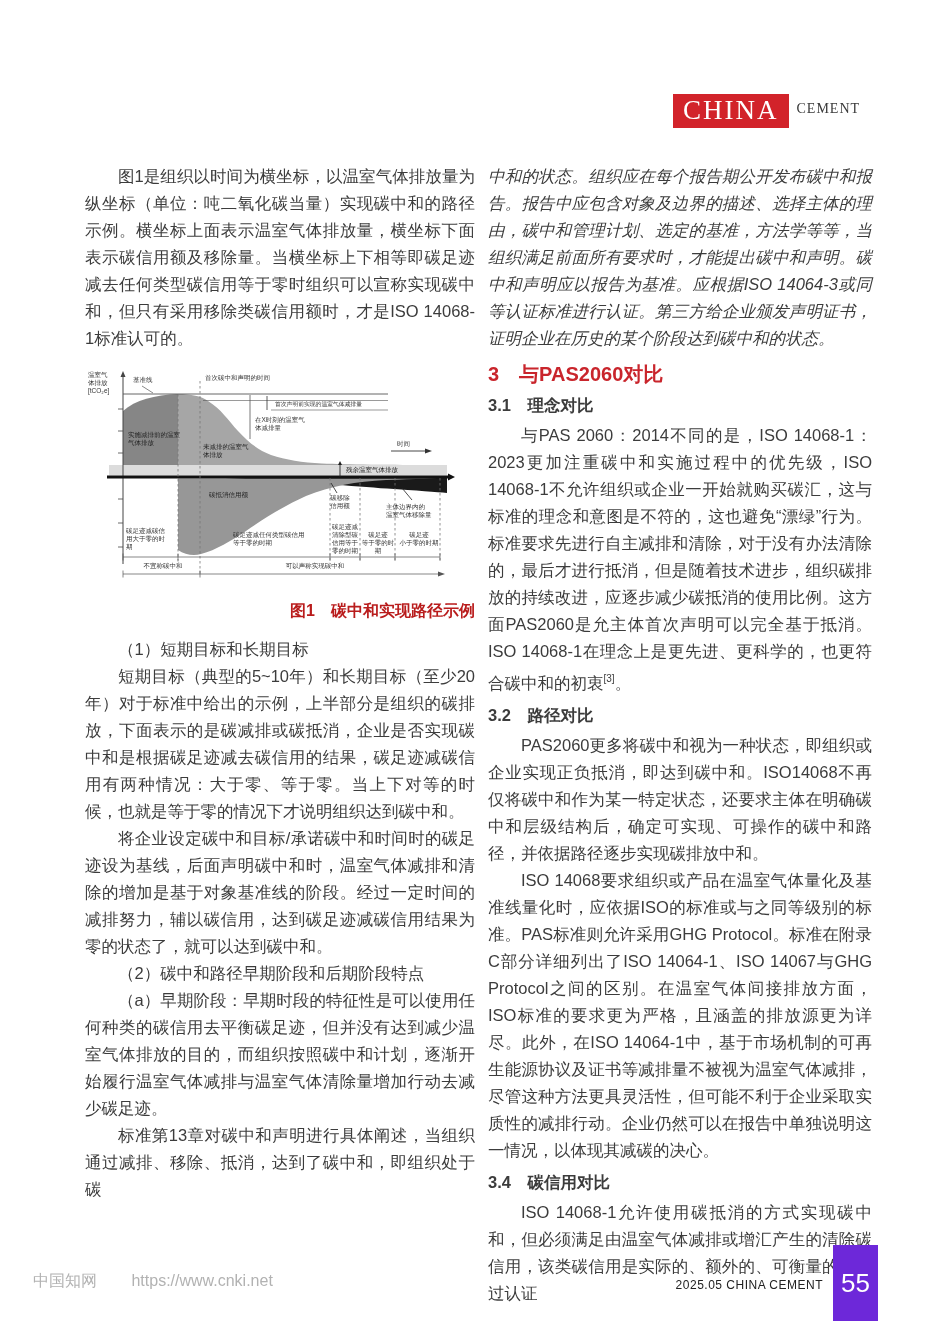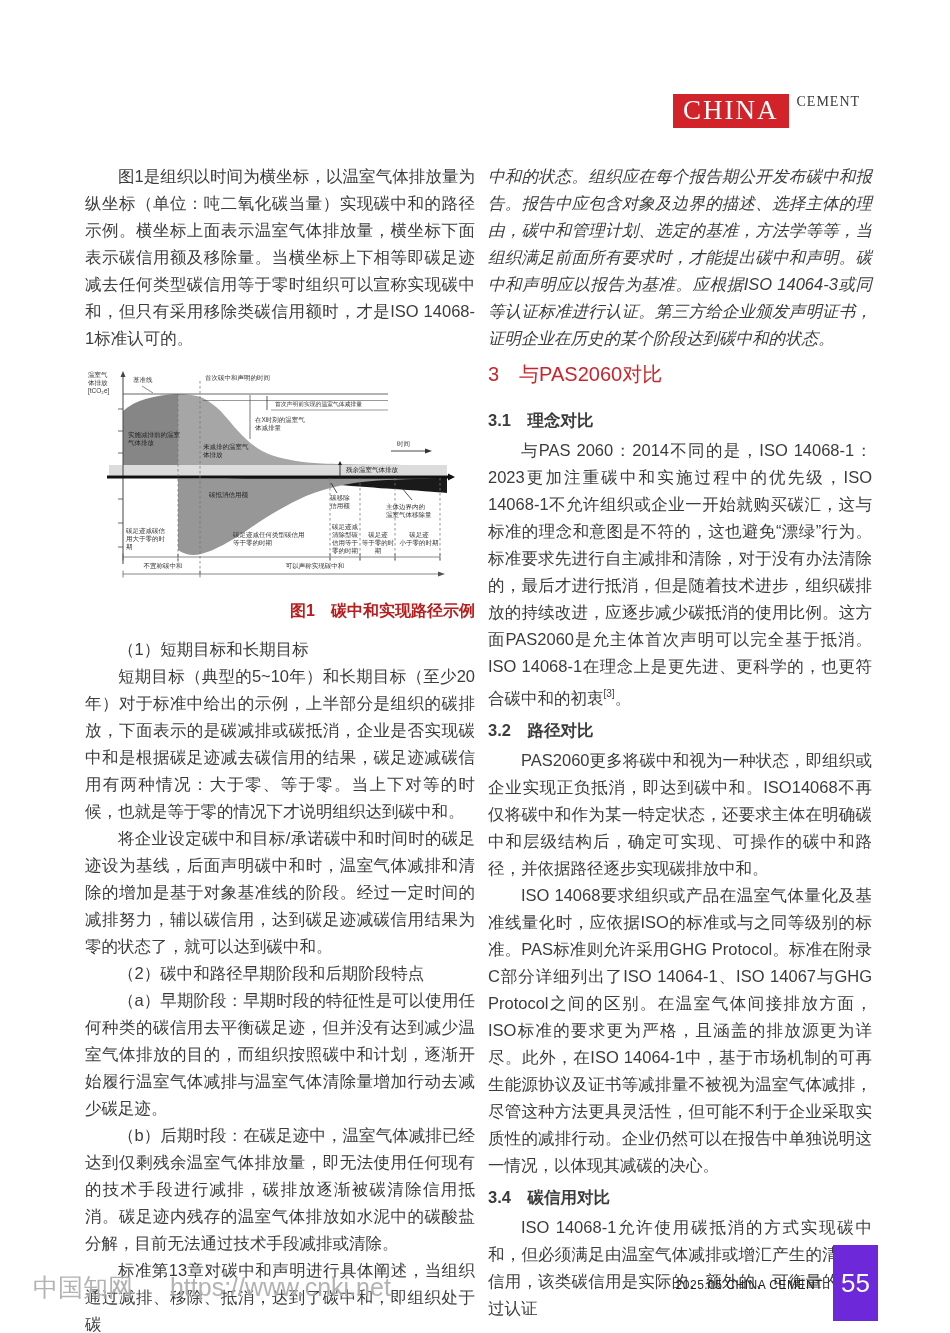--- a/index.html
+++ b/index.html
@@ -1,42 +1,42 @@
 <!DOCTYPE html>
 <html><head>
 <meta charset="utf-8">
 <style>
   html,body{margin:0;padding:0;background:#e8e8e8;}
   .page{position:relative;width:950px;height:1333px;background:#ffffff;overflow:hidden;
         font-family:"Liberation Sans","DejaVu Sans",sans-serif;}
   
-  .logo{position:absolute;left:673px;top:94px;display:flex;align-items:flex-start;}
+  .logo{position:absolute;left:673px;top:94px;display:flex;align-items:center;}
   .logo-box{background:#d2232a;color:#fff;font-family:"Liberation Serif","DejaVu Serif",serif;
             font-size:27px;line-height:27px;padding:3px 10px 4px;letter-spacing:2px;}
   .logo-sub{font-family:"Liberation Serif","DejaVu Serif",serif;font-size:14px;color:#3a3a3a;
             margin-left:8px;padding-bottom:4px;letter-spacing:1px;}
   
   .col{position:absolute;width:390px;font-size:16.5px;line-height:27px;color:#3c3c3c;
        text-align:justify;}
   .col-left{left:85px;top:163px;}
   .col-right{left:488px;top:163px;width:384px;}
   .para{margin:0;text-indent:2em;}
   .para.no-indent{text-indent:0;font-style:italic;}
-  .h-red{color:#c9252c;font-weight:normal;font-size:20px;line-height:26px;margin:9px 0 20px;text-indent:0;}
+  .h-red{color:#c9252c;font-weight:bold;font-size:20px;line-height:26px;margin:9px 0 5px;text-indent:0;}
   .h-sub{font-weight:bold;margin:5px 0 3px;text-indent:0;}
   sup{font-size:10px;}
   
   .figure-wrap{position:relative;width:390px;height:224px;margin:15px 0 4px;}
   .figure-wrap svg{position:absolute;left:0;top:0;}
   .fig-label{position:absolute;font-size:6.5px;line-height:8px;color:#333;white-space:pre-line;}
   .fig-label.c{text-align:center;}
   .fig-label.dark{color:#1f1f1f;}
   .caption{text-align:right;font-weight:bold;font-size:16px;margin:6px 0 12px;color:#b91c1c;}
   
-  .footer-left{position:absolute;left:33px;top:1271px;color:#b2b2b2;font-size:25px;}
+  .footer-left{position:absolute;left:33px;top:1271px;color:#b2b2b2;font-size:16px;}
   .footer-left .url{margin-left:30px;}
   .footer-right{position:absolute;left:633px;top:1278px;width:190px;text-align:right;
                 color:#222;font-size:12px;letter-spacing:.5px;}
   .page-box{position:absolute;left:833px;top:1245px;width:45px;height:76px;background:#6d28d9;
             color:#fff;display:flex;align-items:center;justify-content:center;font-size:26px;}
 </style>
 </head>
 <body>
 
 <div class="page">
@@ -158,21 +158,20 @@
       <div class="fig-label c" style="left:170px;top:195px;width:120px;">可以声称实现碳中和</div>
     </div>
 
     <div class="caption">图1　碳中和实现路径示例</div>
 
     <p class="para">（1）短期目标和长期目标</p>
     <p class="para">短期目标（典型的5~10年）和长期目标（至少20年）对于标准中给出的示例，上半部分是组织的碳排放，下面表示的是碳减排或碳抵消，企业是否实现碳中和是根据碳足迹减去碳信用的结果，碳足迹减碳信用有两种情况：大于零、等于零。当上下对等的时候，也就是等于零的情况下才说明组织达到碳中和。</p>
     <p class="para">将企业设定碳中和目标/承诺碳中和时间时的碳足迹设为基线，后面声明碳中和时，温室气体减排和清除的增加是基于对象基准线的阶段。经过一定时间的减排努力，辅以碳信用，达到碳足迹减碳信用结果为零的状态了，就可以达到碳中和。</p>
     <p class="para">（2）碳中和路径早期阶段和后期阶段特点</p>
     <p class="para">（a）早期阶段：早期时段的特征性是可以使用任何种类的碳信用去平衡碳足迹，但并没有达到减少温室气体排放的目的，而组织按照碳中和计划，逐渐开始履行温室气体减排与温室气体清除量增加行动去减少碳足迹。</p>
-    <p class="para">（b）后期时段：在碳足迹中，温室气体减排已经达到仅剩残余温室气体排放量，即无法使用任何现有的技术手段进行减排，碳排放逐渐被碳清除信用抵消。碳足迹内残存的温室气体排放如水泥中的碳酸盐分解，目前无法通过技术手段减排或清除。</p>
     <p class="para">标准第13章对碳中和声明进行具体阐述，当组织通过减排、移除、抵消，达到了碳中和，即组织处于碳</p>
   </div>
 
   <div class="col col-right">
     <p class="para no-indent">中和的状态。组织应在每个报告期公开发布碳中和报告。报告中应包含对象及边界的描述、选择主体的理由，碳中和管理计划、选定的基准，方法学等等，当组织满足前面所有要求时，才能提出碳中和声明。碳中和声明应以报告为基准。应根据ISO 14064-3或同等认证标准进行认证。第三方给企业颁发声明证书，证明企业在历史的某个阶段达到碳中和的状态。</p>
     <div class="h-red">3　与PAS2060对比</div>
     <div class="h-sub">3.1　理念对比</div>
     <p class="para"><span>与PAS 2060：2014不同的是，ISO 14068-1：2023更加注重碳中和实施过程中的优先级，ISO 14068-1不允许组织或企业一开始就购买碳汇，这与标准的理念和意图是不符的，这也避免“漂绿”行为。标准要求先进行自主减排和清除，对于没有办法清除的，最后才进行抵消，但是随着技术进步，组织碳排放的持续改进，应逐步减少碳抵消的使用比例。这方面PAS2060是允主体首次声明可以完全基于抵消。ISO 14068-1在理念上是更先进、更科学的，也更符合碳中和的初衷</span><sup>[3]</sup><span>。</span></p>
     <div class="h-sub">3.2　路径对比</div>
     <p class="para">PAS2060更多将碳中和视为一种状态，即组织或企业实现正负抵消，即达到碳中和。ISO14068不再仅将碳中和作为某一特定状态，还要求主体在明确碳中和层级结构后，确定可实现、可操作的碳中和路径，并依据路径逐步实现碳排放中和。</p>

